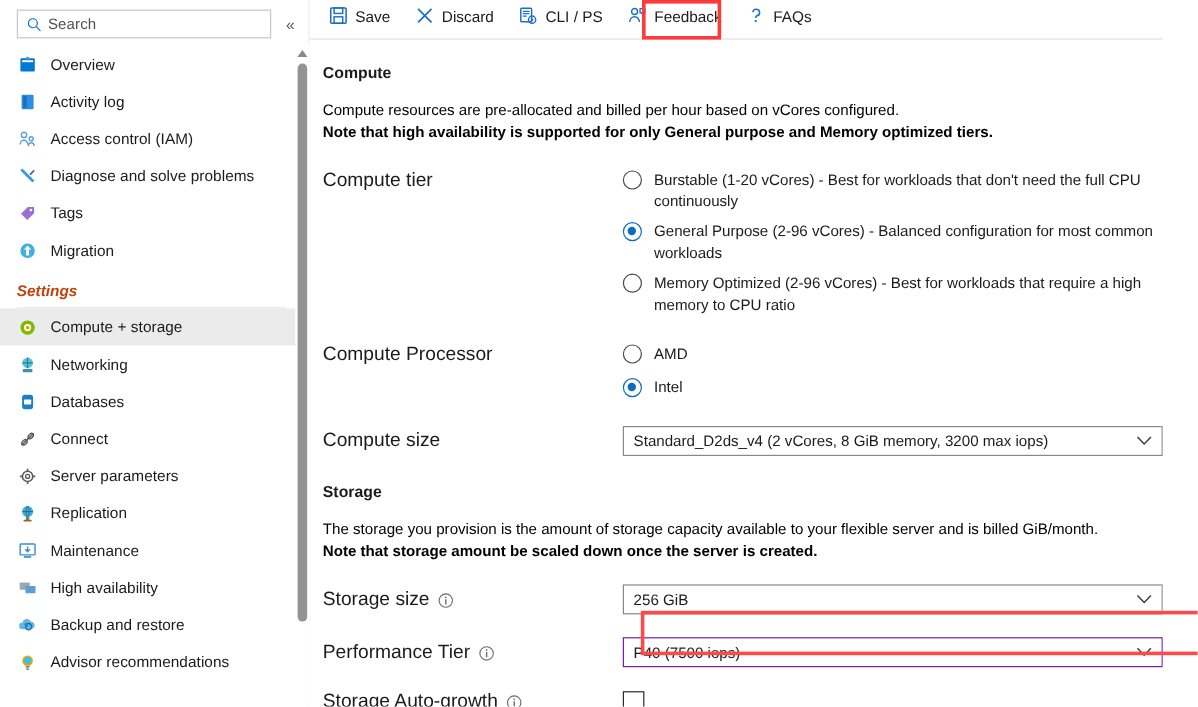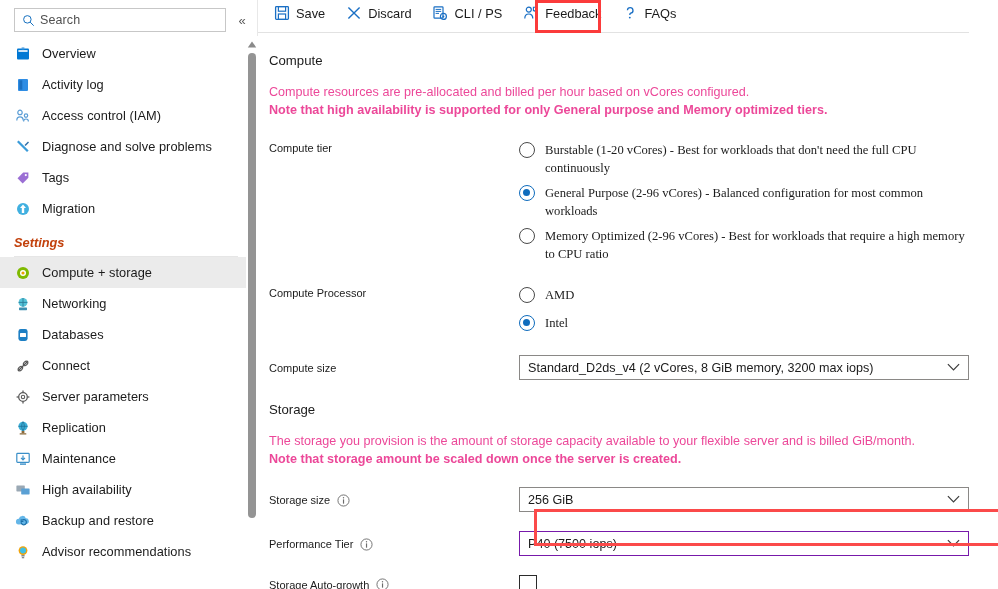--- a/index.html
+++ b/index.html
@@ -177,59 +177,58 @@
 
   .content {
     position: relative;
     padding: 0;
     height: 556px;
     overflow: hidden;
   }
 
   .sec-title {
     font-size: 13.2px;
-    font-weight: normal;
+    font-weight: bold;
     color: #1b1b1b;
     padding-left: 11px;
   }
   .sec-desc {
     font-size: 12.6px;
-    color: #ec4899;
+    color: #000000;
     padding-left: 11px;
     line-height: 18px;
   }
   .sec-desc.bold { font-weight: bold; }
 
   .field-row {
     display: flex;
     padding-left: 11px;
     align-items: flex-start;
   }
   .field-label {
     flex: 0 0 250px;
-    font-size: 11px;
+    font-size: 16px;
     color: #1b1b1b;
     display: flex;
     align-items: center;
     padding-top: 1px;
   }
   .info-i {
     display: inline-flex;
     align-items: center; justify-content: center;
     width: 13px; height: 13px;
     margin-left: 7px;
   }
 
   .radio-group { flex: 1 1 auto; }
   .radio-opt {
     display: flex;
     align-items: flex-start;
     margin-bottom: 7px;
     cursor: pointer;
-    font-family: Liberation Serif, serif;
   }
   .radio-mark {
     flex: 0 0 16px;
     width: 16px; height: 16px;
     border-radius: 50%;
     border: 1.4px solid #4a4a4a;
     background: #fff;
     margin-right: 10px;
     margin-top: 1px;
     position: relative;

